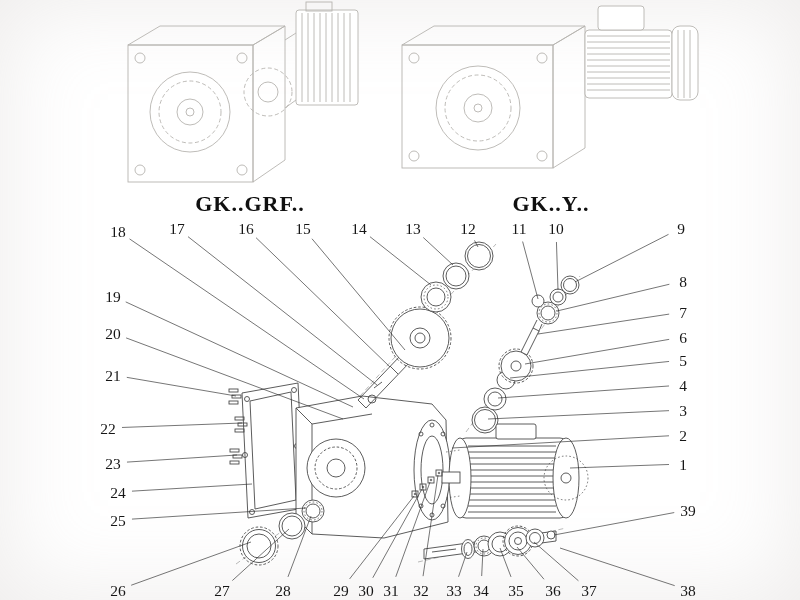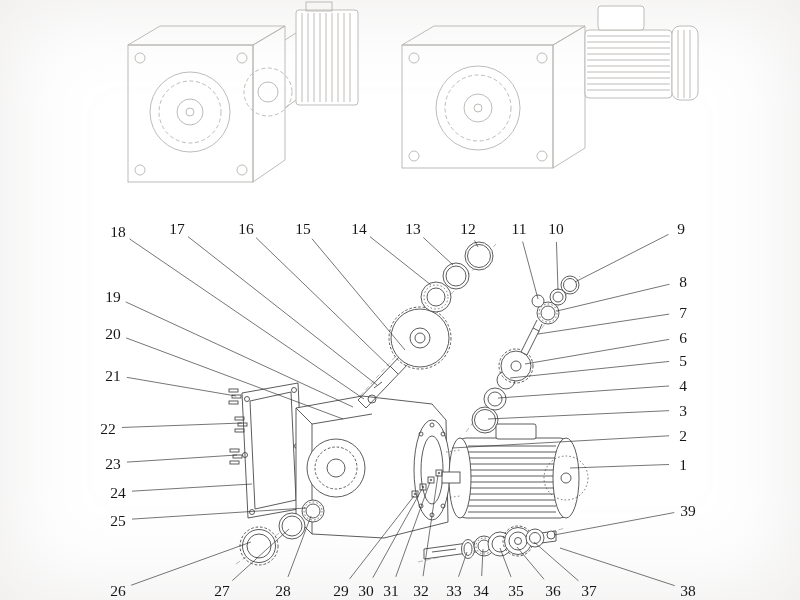--- a/index.html
+++ b/index.html
@@ -294,13 +294,15 @@
         <text x="553" y="590" text-anchor="middle" dominant-baseline="central" class="callout-num">36</text>
         <line x1="578.4520547945206" y1="580.7945205479452" x2="534" y2="542" class="leader"></line>
         <text x="589" y="590" text-anchor="middle" dominant-baseline="central" class="callout-num">37</text>
         <line x1="674.6977955030479" y1="585.6352141494376" x2="560" y2="548" class="leader"></line>
         <text x="688" y="590" text-anchor="middle" dominant-baseline="central" class="callout-num">38</text>
         <line x1="674.2374695655602" y1="512.567636275082" x2="554" y2="535" class="leader"></line>
         <text x="688" y="510" text-anchor="middle" dominant-baseline="central" class="callout-num">39</text>
       </g>
   </svg>
 
+  <div class="model-label" style="left:250px">GK..GRF..</div>
+  <div class="model-label" style="left:551px">GK..Y..</div>
 </div>
 
 </body></html>

